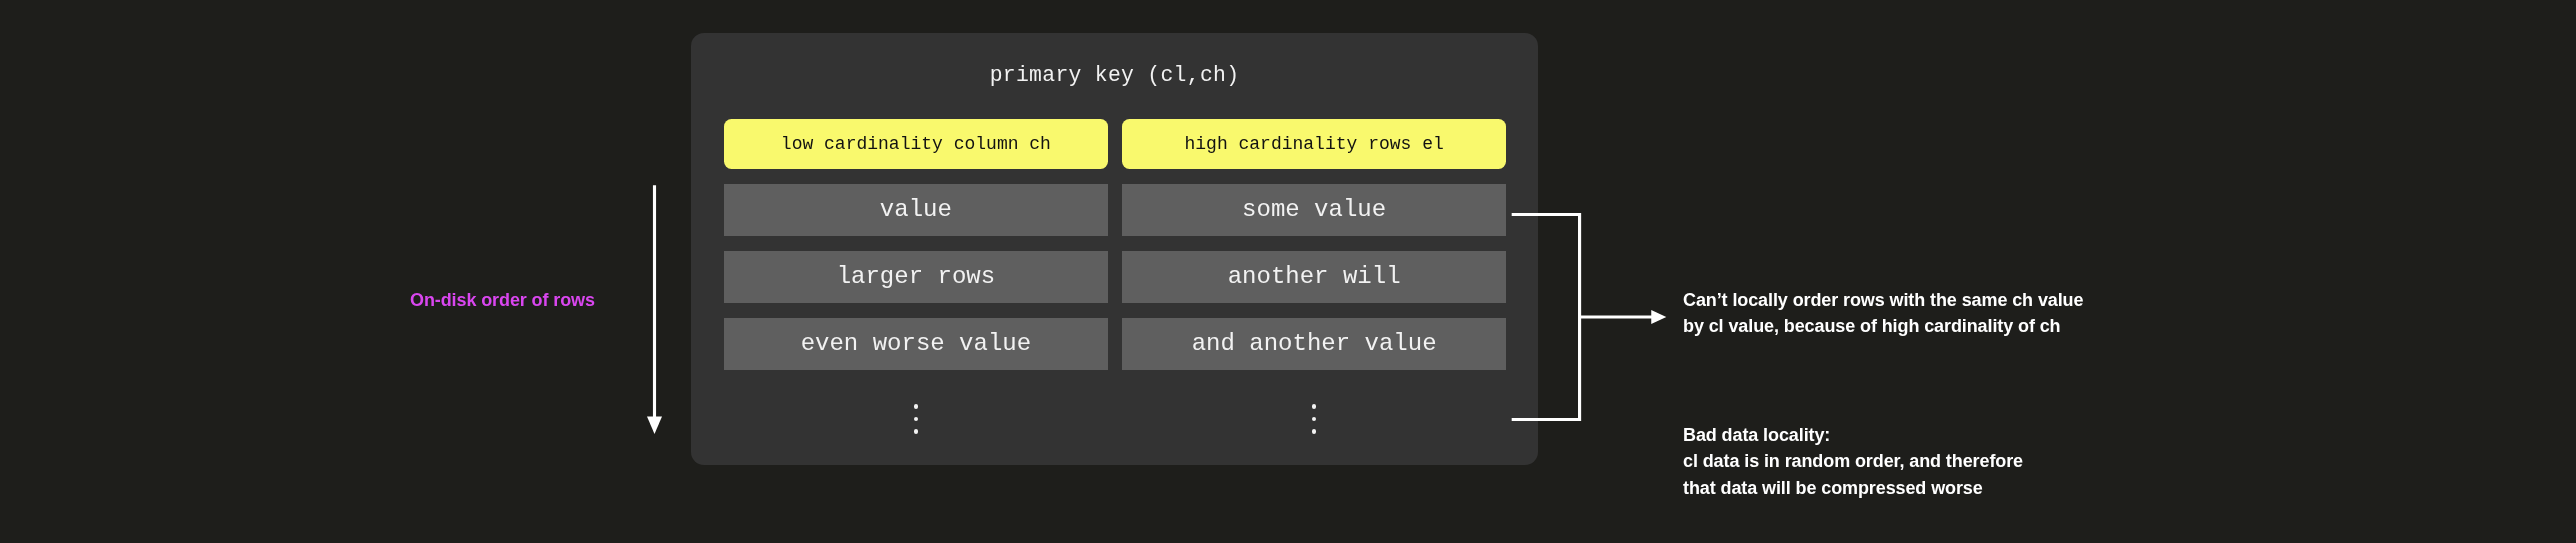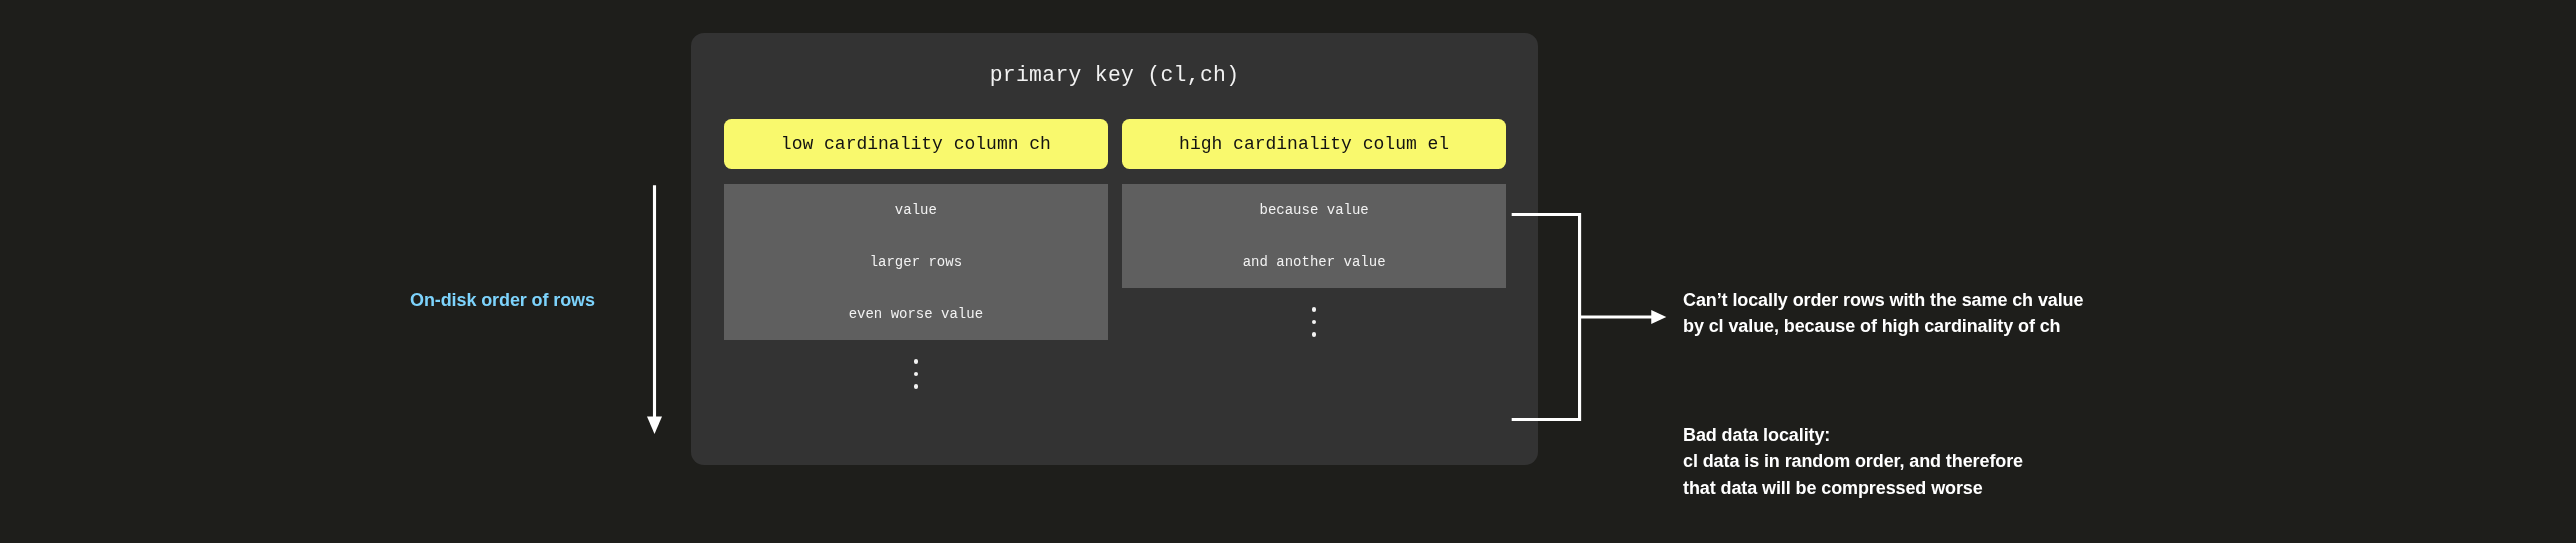--- a/index.html
+++ b/index.html
@@ -17,21 +17,21 @@
   }
 
   
   .disk-label {
     position: absolute;
     left: 410px;
     top: 290px;
     font-family: "Liberation Sans", sans-serif;
     font-size: 18px;
     font-weight: 700;
-    color: #7dd3fc;
+    color: #d946ef;
     white-space: nowrap;
     letter-spacing: -0.1px;
   }
   .down-arrow {
     position: absolute;
     left: 642px;
     top: 182px;
     width: 25px;
     height: 255px;
   }
@@ -88,21 +88,22 @@
     text-align: center;
   }
   .cell {
     height: 52px;
     background: #5f5f5f;
     color: #f2f2f2;
     display: flex;
     align-items: center;
     justify-content: center;
     font-family: "Liberation Mono", monospace;
-    font-size: 14px;
+    font-size: 24px;
+    margin-bottom: 15px;
     white-space: nowrap;
   }
   .vdots {
     height: 54px;
     display: flex;
     flex-direction: column;
     align-items: center;
     justify-content: center;
     gap: 8.2px;
     padding-top: 7.5px;
@@ -164,22 +165,23 @@
         <div class="cell">larger rows</div>
         <div class="cell">even worse value</div>
         <div class="vdots">
           <i></i>
             <i></i>
             <i></i>
         </div>
       </div>
 
       <div class="col">
-        <div class="col-header">high cardinality colum el</div>
-        <div class="cell">because value</div>
+        <div class="col-header">high cardinality rows el</div>
+        <div class="cell">some value</div>
+        <div class="cell">another will</div>
         <div class="cell">and another value</div>
         <div class="vdots">
           <i></i>
             <i></i>
             <i></i>
         </div>
       </div>
 
     </div>
   </div>

